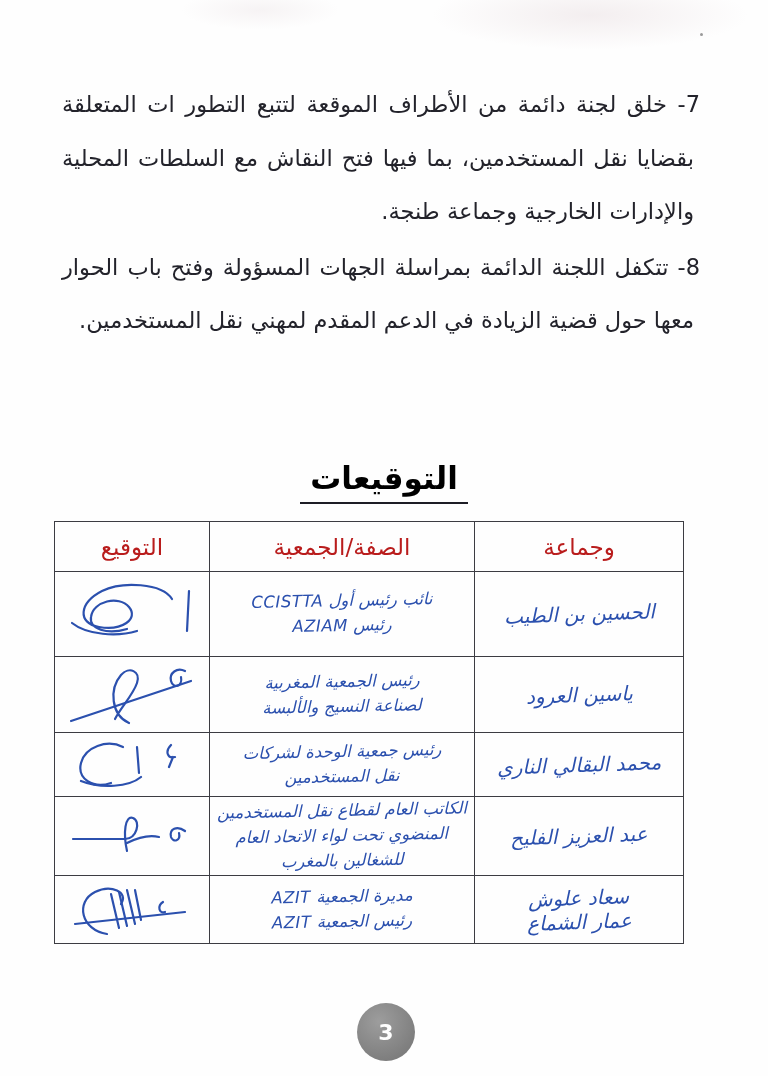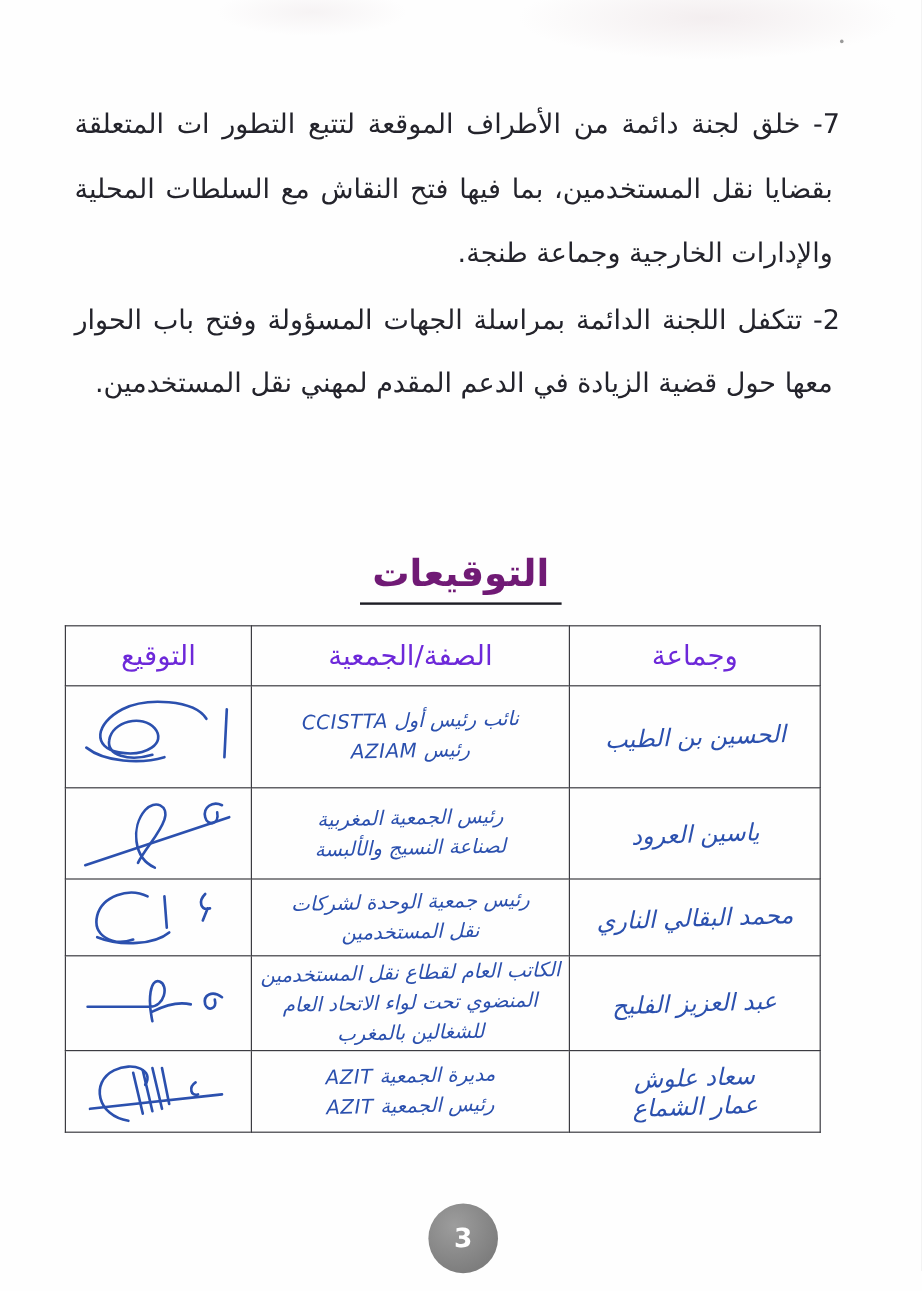--- a/index.html
+++ b/index.html
@@ -27,21 +27,21 @@
     text-align:justify;
   }
   .para{margin:0 0 2px 0;padding-right:6px;text-indent:-6px;}
 
   .sig-heading{
     position:absolute;
     top:460px;left:0;right:0;
     text-align:center;
     font-size:31px;
     font-weight:bold;
-    color:#701a75;
+    color:#000000;
   }
   .sig-heading span{
     display:inline-block;
     border-bottom:2.5px solid #1d1d25;
     padding:0 10px 6px 10px;
   }
 
   table.sig-table{
     position:absolute;
     top:521px;right:84px;
@@ -53,21 +53,21 @@
     border:1.6px solid #3c3c42;
     padding:2px 6px;
     vertical-align:middle;
     text-align:center;
     overflow:hidden;
   }
   th.col-name{width:196px;}
   th.col-role{width:252px;}
   th.col-sign{width:142px;}
   tr.hdr{height:50px;}
-  tr.hdr th{font-size:23px;font-weight:normal;color:#6d28d9;}
+  tr.hdr th{font-size:23px;font-weight:normal;color:#b91c1c;}
 
   .hand{
     color:#2b50ae;
     font-style:italic;
     letter-spacing:.5px;
   }
   td.name-cell{font-size:19px;}
   td.name-cell .hand{display:inline-block;transform:rotate(-2deg);font-size:20px;}
   td.role-cell{font-size:16.5px;line-height:1.5;}
   td.role-cell .hand{display:block;transform:rotate(-1.2deg);}
@@ -89,21 +89,21 @@
 <body>
 
 <div class="page">
 
   <div class="smudge a"></div>
   <div class="smudge b"></div>
   <div class="dot"></div>
 
   <div class="body-text">
     <p class="para">7- خلق لجنة دائمة من الأطراف الموقعة لتتبع التطور ات المتعلقة بقضايا نقل المستخدمين، بما فيها فتح النقاش مع السلطات المحلية والإدارات الخارجية وجماعة طنجة.</p>
-    <p class="para">2- تتكفل اللجنة الدائمة بمراسلة الجهات المسؤولة وفتح باب الحوار معها حول قضية الزيادة في الدعم المقدم لمهني نقل المستخدمين.</p>
+    <p class="para">8- تتكفل اللجنة الدائمة بمراسلة الجهات المسؤولة وفتح باب الحوار معها حول قضية الزيادة في الدعم المقدم لمهني نقل المستخدمين.</p>
   </div>
 
   <div class="sig-heading">
     <span>التوقيعات</span>
   </div>
 
   <table class="sig-table">
     <tbody>
         <tr class="hdr">
       <th class="col-name">وجماعة</th>

